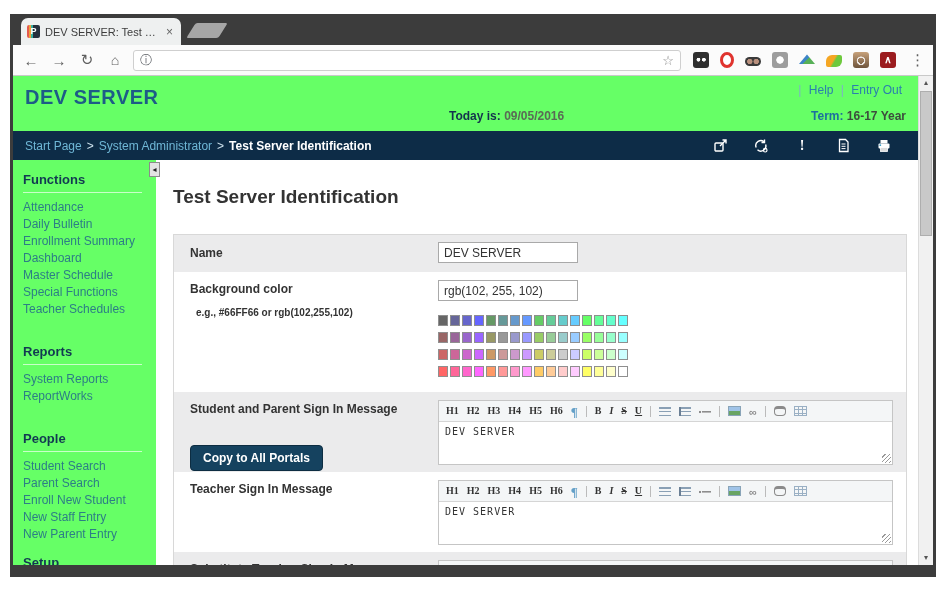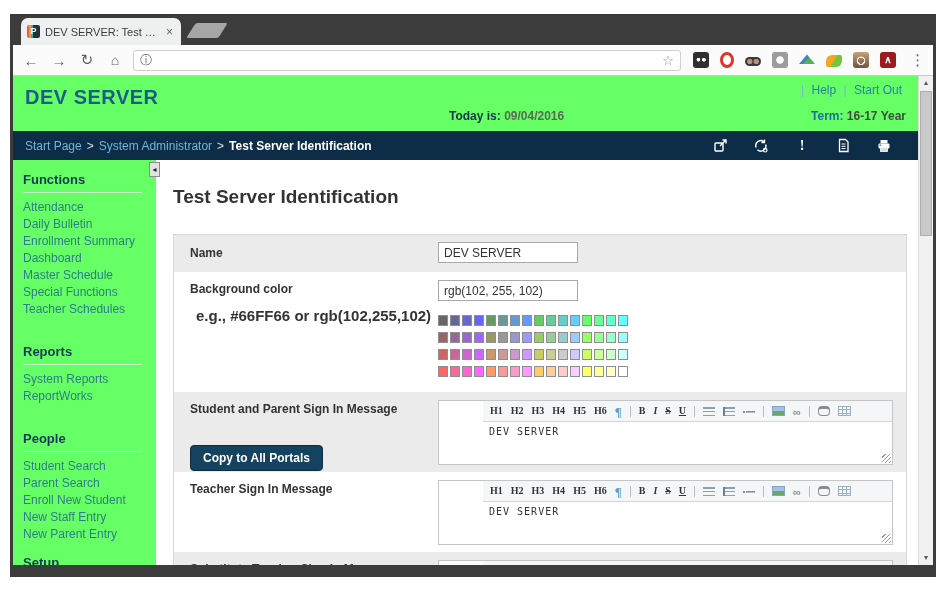--- a/index.html
+++ b/index.html
@@ -85,35 +85,35 @@
   .collapse-tab { position:absolute; left:136px; top:2px; width:11px; height:15px; background:#e3e3e3; border:1px solid #8b8b8b;
                   font-size:8px; color:#222; text-align:center; line-height:13px; }
 
   
   .main { flex:1; position:relative; padding-left:10px; }
   .page-title { margin-top:26px; margin-left:7px; font-size:19px; font-weight:bold; color:#333; }
   .formtable { margin-top:26px; margin-left:7px; width:734px; border:1px solid #d8d8d8; }
   .frow { display:grid; grid-template-columns:262px 1fr; }
   .frow.gray { background:#ebebec; }
   .flabel { padding:10px 8px 8px 16px; font-size:12px; font-weight:bold; color:#333; }
-  .fhint { padding-left:6px; padding-top:3px; font-size:15px; font-weight:bold; color:#333; }
+  .fhint { padding-left:6px; padding-top:3px; font-size:10px; font-weight:bold; color:#333; }
   .ffield { padding:8px 8px 8px 2px; }
   .tinput { width:140px; height:21px; border:1px solid #a9a9a9; font-size:12px; padding:2px 5px; color:#333; background:#fff; font-family:"Liberation Sans",sans-serif; }
   .row-name { height:37px; } .row-name .flabel { padding-top:11px; } .row-name .ffield { padding-top:7px; }
   .row-bg { height:120px; }
   .palette { margin-top:11px; }
   .pal-row { height:17px; }
   .pal-swatch { display:inline-block; width:10px; height:11px; border:1px solid #8f8f8f; margin-right:2px; }
   .row-msg { height:80px; }
   .copy-btn { margin:21px 0 0 16px; background:#15425f; color:#fff; border:1px solid #0d2d42; border-radius:4px;
               font-size:12px; font-weight:bold; padding:5px 12px; font-family:"Liberation Sans",sans-serif; }
   .row-sub { height:40px; }
 
   
-  .rte { width:455px; border:1px solid #c5c5c5; background:#fff;padding-left:44px; }
+  .rte { width:455px; border:1px solid #c5c5c5; background:#fff; }
   .rte-toolbar { height:21px; background:#f4f6f7; border-bottom:1px solid #d5d5d5; display:flex; align-items:center; padding:0 7px; gap:8px; }
   .tb-btn { font-family:"Liberation Serif", serif; font-weight:bold; font-size:10px; color:#333; line-height:1; }
   .tb-blue { color:#64a0c8; font-size:13px; }
   .tb-italic { font-style:italic; font-weight:bold; }
   .tb-strike { text-decoration:line-through; }
   .tb-underline { text-decoration:underline; }
   .tb-sep { width:1px; height:11px; background:#bbb; }
   .tb-ico { display:inline-block; }
   .ico-unordered-list { width:12px; height:9px; background-image:repeating-linear-gradient(to bottom, #8aa0b5 0 1.5px, rgba(0,0,0,0) 1.5px 3.8px); }
   .ico-ordered-list { width:12px; height:9px; background-image:linear-gradient(to right,#6a7f95 0 2px, rgba(0,0,0,0) 2px), repeating-linear-gradient(to bottom, #8aa0b5 0 1.5px, rgba(0,0,0,0) 1.5px 3.8px); }
@@ -166,27 +166,27 @@
       <span class="menu-dots">⋮</span>
     </div>
 
     <div class="page">
       <div class="page-inner">
 
         <div class="gheader">
           <div class="app-title">DEV SERVER</div>
           <div class="today">
             <b>Today is:</b>
-            <span class="val">09/04/2016</span>
+            <span class="val">09/05/2016</span>
           </div>
           <div class="hdr-links">
             <span>|</span>
             <a href="#">Help</a>
             <span>|</span>
-            <a href="#">Start Out</a>
+            <a href="#">Entry Out</a>
           </div>
           <div class="term">
             <b>Term:</b>
             <span class="val">16-17 Year</span>
           </div>
         </div>
 
         <div class="crumbbar">
           <a href="#">Start Page</a>
           <span class="crumb-sep">&gt;</span>

